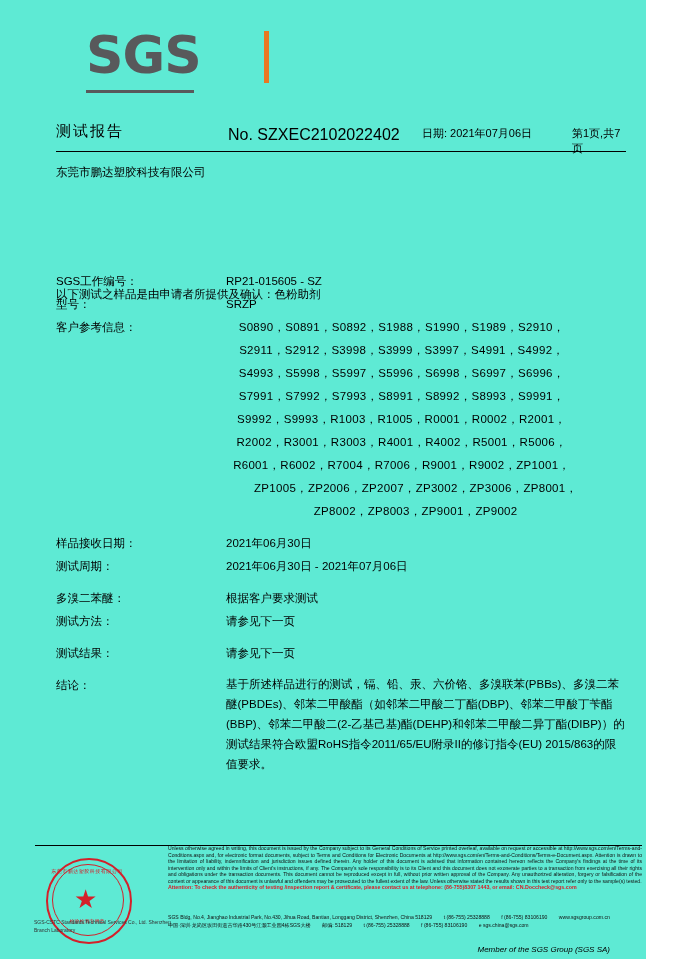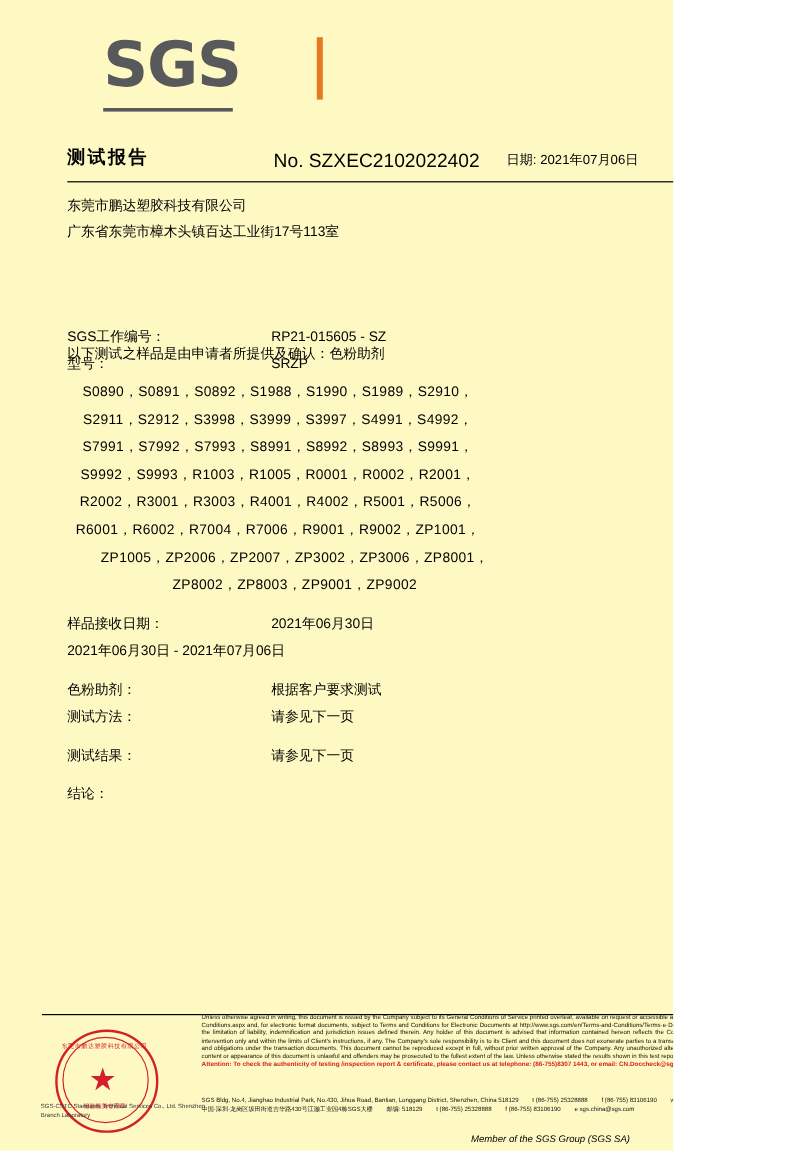--- a/index.html
+++ b/index.html
@@ -6,23 +6,23 @@
     margin: 0;
     padding: 0;
     background: #ffffff;
   }
   body {
     font-family: "Liberation Sans", "DejaVu Sans", sans-serif;
     color: #000000;
   }
   .page {
     position: relative;
-    width: 561px;
+    width: 646px;
     height: 959px;
-    background: #fef9c3;
+    background: #5eead4;
     overflow: hidden;
   }
 
   
   .logo-block {
     position: absolute;
     left: 86px;
     top: 27px;
     width: 200px;
     height: 62px;
@@ -61,21 +61,21 @@
     left: 56px;
     top: 124px;
     width: 570px;
     height: 22px;
   }
   .doc-title {
     position: absolute;
     left: 0;
     top: -2px;
     font-size: 15px;
-    font-weight: bold;
+    font-weight: normal;
     letter-spacing: 2px;
     color: #000;
   }
   .doc-no {
     position: absolute;
     left: 172px;
     top: 2px;
     font-size: 16px;
   }
   .doc-date {
@@ -278,76 +278,79 @@
   <div class="title-row">
     <div class="doc-title">测试报告</div>
     <div class="doc-no">No. SZXEC2102022402</div>
     <div class="doc-date">日期: 2021年07月06日</div>
     <div class="doc-page">第1页,共7页</div>
   </div>
   <div class="rule"></div>
 
   <div class="company">
     <div>东莞市鹏达塑胶科技有限公司</div>
-    <div>广东省东莞市樟木头镇百达工业街17号113室</div>
   </div>
 
   <div class="statement">以下测试之样品是由申请者所提供及确认：色粉助剂</div>
 
   <div class="fields">
 
     <div class="field-row">
       <div class="field-label">SGS工作编号：</div>
       <div class="field-value">RP21-015605 - SZ</div>
     </div>
 
     <div class="field-row">
       <div class="field-label">型号：</div>
       <div class="field-value">SRZP</div>
     </div>
 
     <div class="field-row">
+      <div class="field-label">客户参考信息：</div>
       <div class="ref-list">
         <div>S0890，S0891，S0892，S1988，S1990，S1989，S2910，</div>
         <div>S2911，S2912，S3998，S3999，S3997，S4991，S4992，</div>
+        <div>S4993，S5998，S5997，S5996，S6998，S6997，S6996，</div>
         <div>S7991，S7992，S7993，S8991，S8992，S8993，S9991，</div>
         <div>S9992，S9993，R1003，R1005，R0001，R0002，R2001，</div>
         <div>R2002，R3001，R3003，R4001，R4002，R5001，R5006，</div>
         <div>R6001，R6002，R7004，R7006，R9001，R9002，ZP1001，</div>
         <div class="ref-indent">ZP1005，ZP2006，ZP2007，ZP3002，ZP3006，ZP8001，</div>
         <div class="ref-indent">ZP8002，ZP8003，ZP9001，ZP9002</div>
       </div>
     </div>
 
     <div class="field-row gap-top">
       <div class="field-label">样品接收日期：</div>
       <div class="field-value">2021年06月30日</div>
     </div>
 
     <div class="field-row">
+      <div class="field-label">测试周期：</div>
       <div class="field-value">2021年06月30日 - 2021年07月06日</div>
     </div>
 
     <div class="field-row gap-top">
-      <div class="field-label">色粉助剂：</div>
+      <div class="field-label">多溴二苯醚：</div>
       <div class="field-value">根据客户要求测试</div>
     </div>
 
     <div class="field-row">
       <div class="field-label">测试方法：</div>
       <div class="field-value">请参见下一页</div>
     </div>
 
     <div class="field-row gap-top">
       <div class="field-label">测试结果：</div>
       <div class="field-value">请参见下一页</div>
     </div>
 
     <div class="field-row gap-top">
       <div class="field-label">结论：</div>
+      <div class="conclusion-value">基于所述样品进行的测试，镉、铅、汞、六价铬、多溴联苯(PBBs)、多溴二苯醚(PBDEs)、邻苯二甲酸酯（如邻苯二甲酸二丁酯(DBP)、邻苯二甲酸丁苄酯(BBP)、邻苯二甲酸二(2-乙基己基)酯(DEHP)和邻苯二甲酸二异丁酯(DIBP)）的测试结果符合欧盟RoHS指令2011/65/EU附录II的修订指令(EU) 2015/863的限值要求。</div>
     </div>
 
   </div>
 
   <div class="footer-rule"></div>
 
   <div class="stamp">
     <div class="ring"></div>
     <div class="ring2"></div>
     <div class="cn-top">东莞市鹏达塑胶科技有限公司</div>

